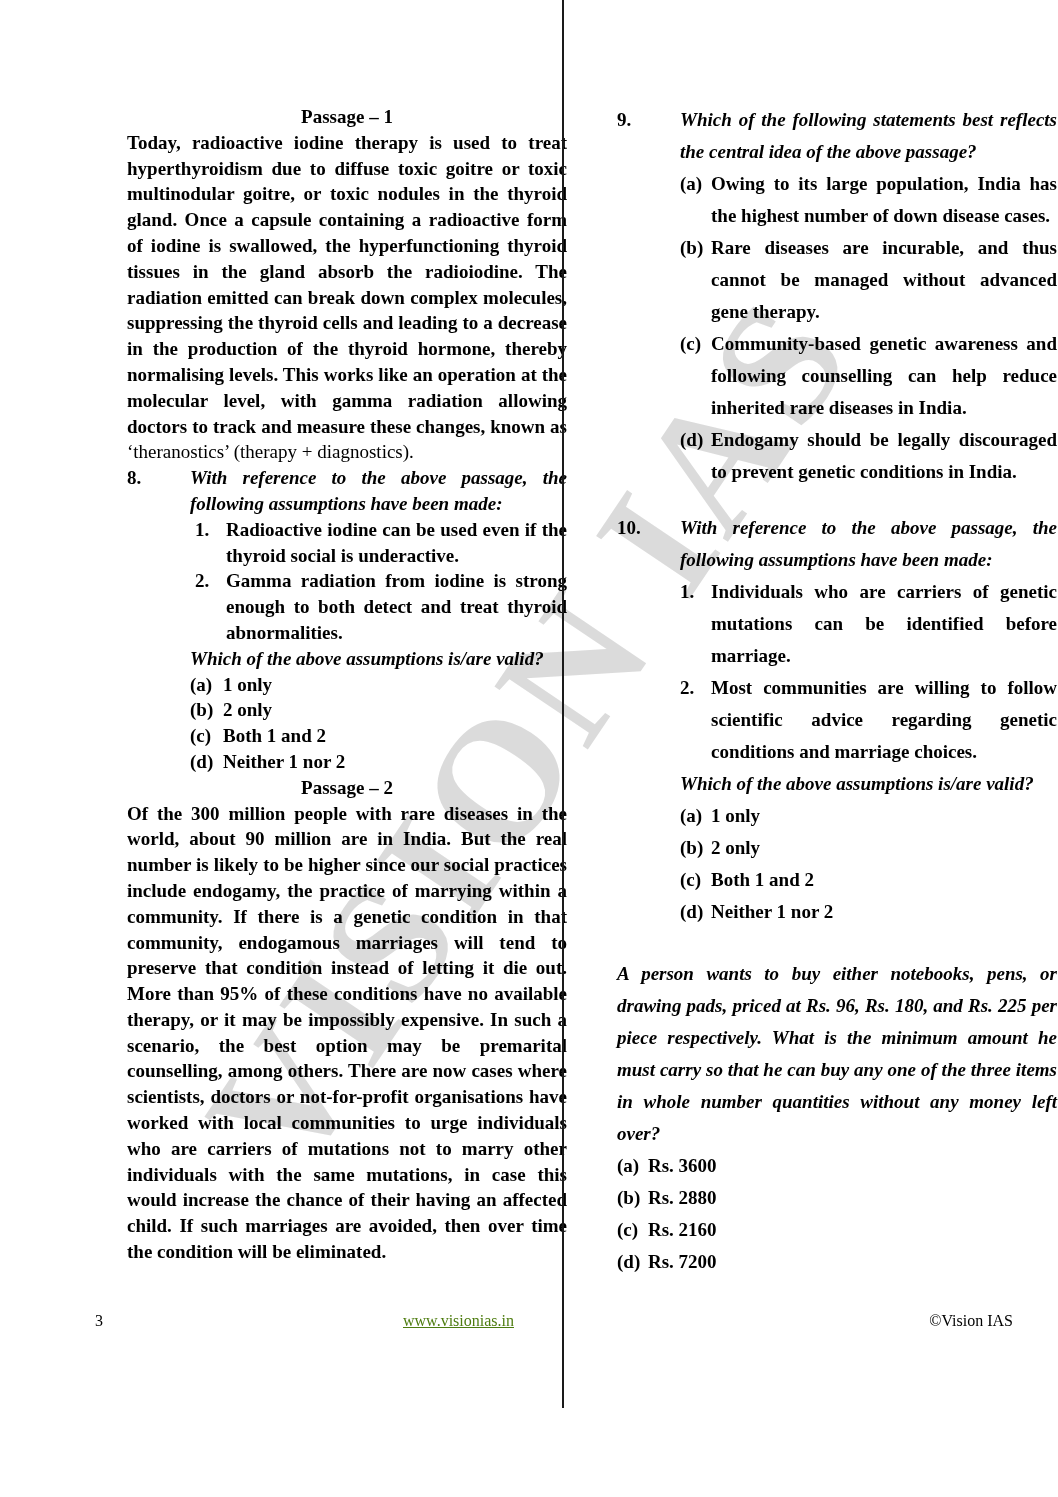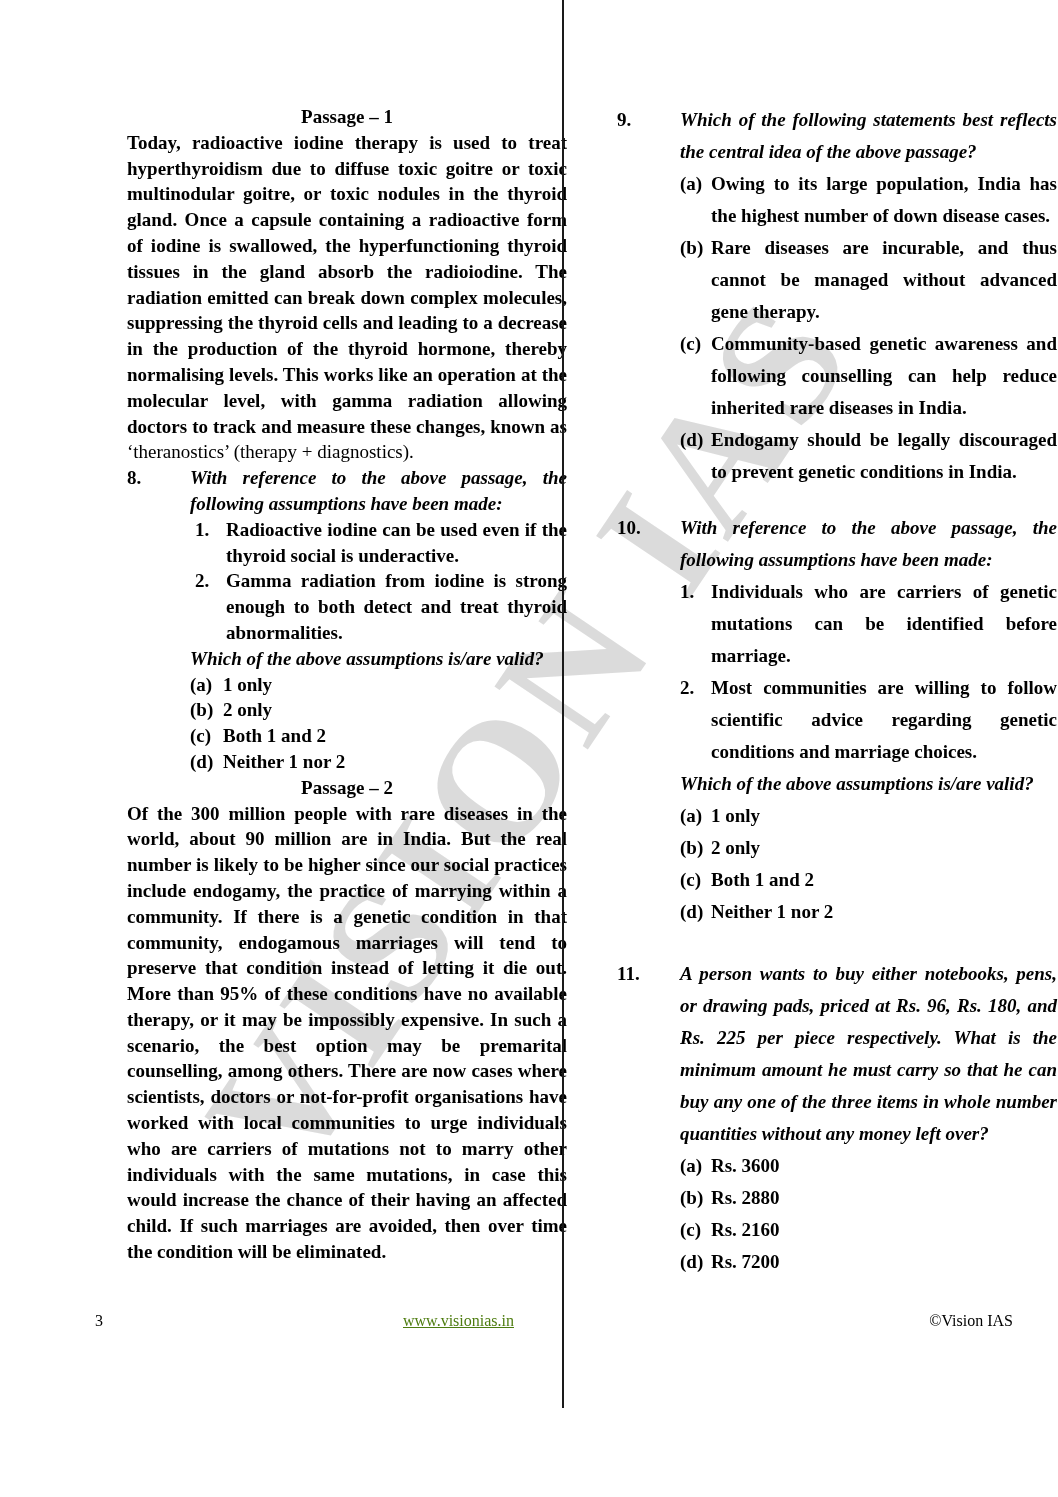--- a/index.html
+++ b/index.html
@@ -192,21 +192,20 @@
           <div class="opt-text">Both 1 and 2</div>
         </div>
         <div class="option">
           <div class="opt-label">(d)</div>
           <div class="opt-text">Neither 1 nor 2</div>
         </div>
       </div>
     </div>
 
     <div class="question q11">
-      <div class="q-num">11.</div>
       <div class="q-body">
         <div class="q-intro">A person wants to buy either notebooks, pens, or drawing pads, priced at Rs. 96, Rs. 180, and Rs. 225 per piece respectively. What is the minimum amount he must carry so that he can buy any one of the three items in whole number quantities without any money left over?</div>
         <div class="option">
           <div class="opt-label">(a)</div>
           <div class="opt-text">Rs. 3600</div>
         </div>
         <div class="option">
           <div class="opt-label">(b)</div>
           <div class="opt-text">Rs. 2880</div>
         </div>

